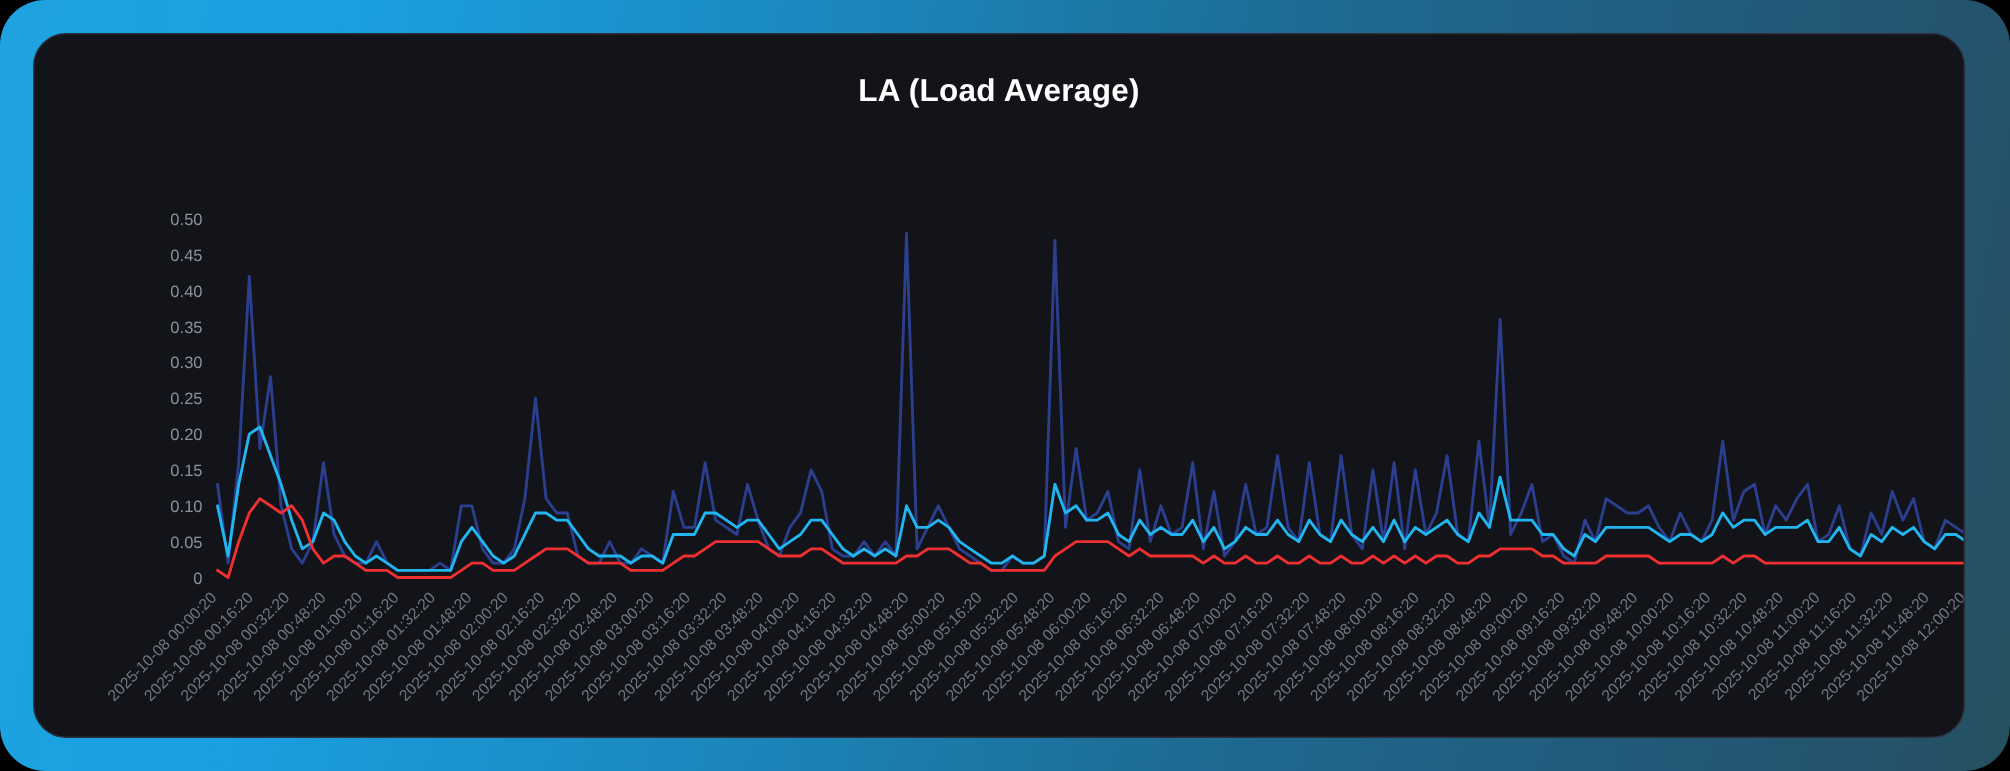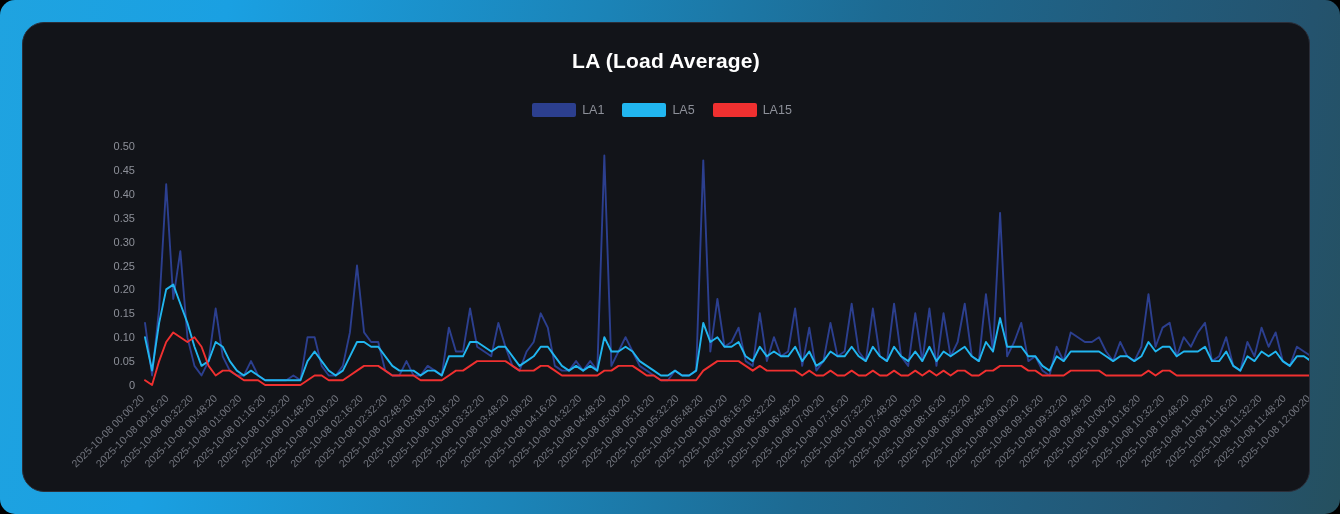--- a/index.html
+++ b/index.html
@@ -5,21 +5,21 @@
   * { box-sizing: border-box; margin: 0; padding: 0; }
   html, body {
     width: 1340px; height: 514px;
     background: #000;
     font-family: "Liberation Sans", sans-serif;
     overflow: hidden;
   }
   #frame {
     position: absolute; left: 0; top: 0;
     width: 1340px; height: 514px;
-    border-radius: 15px;
+    border-radius: 30px;
     background: linear-gradient(100deg, #1fa3e0 0%, #1aa0e2 16%, #1b84b8 42%, #1d6a92 62%, #215d7e 78%, #24536e 92%, #25505f 100%);
     padding: 22px 30px 22px 22px;
   }
   #card {
     position: relative;
     width: 100%; height: 100%;
     background: #121419;
     border: 1px solid #2b2e39;
     border-radius: 22px;
     overflow: hidden;
@@ -45,34 +45,20 @@
   .xtick { fill: #73767f; font-size: 10.5px; font-family: "Liberation Sans", sans-serif; text-anchor: end; }
 </style>
 </head>
 <body>
 
 <div id="frame">
   <div id="card">
 
     <div id="chart-title">LA (Load Average)</div>
 
-    <div id="legend">
-        <div class="legend-item">
-          <span class="legend-swatch" style="background: rgb(44, 63, 143);"></span>
-          <span class="legend-label">LA1</span>
-        </div>
-        <div class="legend-item">
-          <span class="legend-swatch" style="background: rgb(33, 182, 240);"></span>
-          <span class="legend-label">LA5</span>
-        </div>
-        <div class="legend-item">
-          <span class="legend-swatch" style="background: rgb(240, 48, 48);"></span>
-          <span class="legend-label">LA15</span>
-        </div>
-      </div>
 
     <div id="plot-wrap">
       <svg id="plot" width="1288" height="470" viewBox="0 0 1288 470">
           <text x="96" y="127" class="ytick">0.50</text>
           <text x="96" y="150.9" class="ytick">0.45</text>
           <text x="96" y="174.79999999999998" class="ytick">0.40</text>
           <text x="96" y="198.70000000000002" class="ytick">0.35</text>
           <text x="96" y="222.6" class="ytick">0.30</text>
           <text x="96" y="246.5" class="ytick">0.25</text>
           <text x="96" y="270.4" class="ytick">0.20</text>

